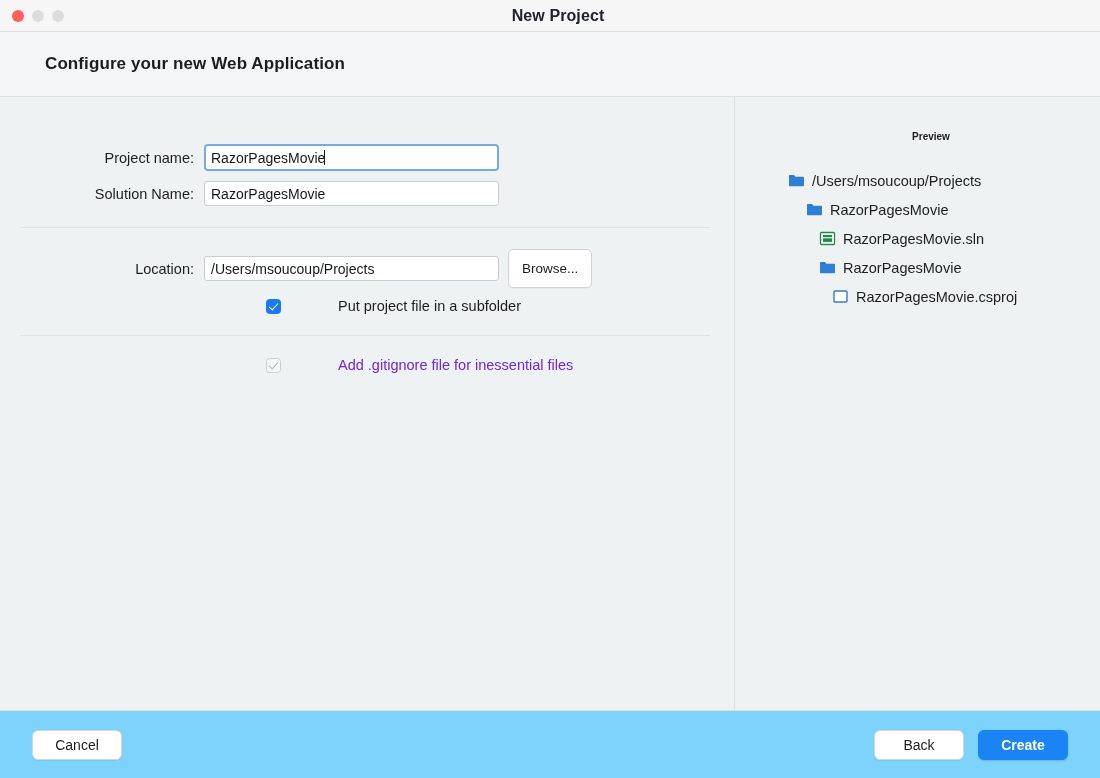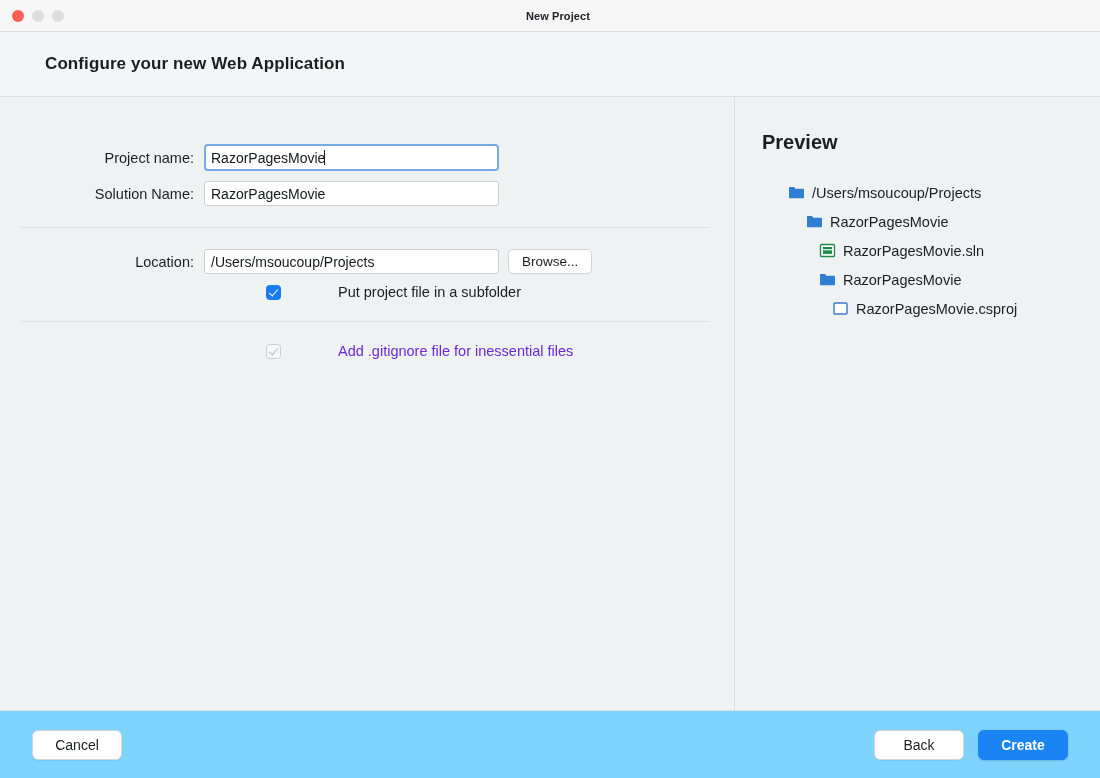--- a/index.html
+++ b/index.html
@@ -47,21 +47,21 @@
     border-radius: 50%;
     display: block;
   }
   .tl-close { background: #ff5f57; }
   .tl-min   { background: #dddddd; }
   .tl-max   { background: #dddddd; }
   .window-title {
     position: absolute;
     left: 16px; right: 0;
     text-align: center;
-    font-size: 11px;
+    font-size: 16px;
     font-weight: 600;
     color: #20232a;
     letter-spacing: 0.1px;
     pointer-events: none;
   }
 
   
   .header {
     height: 65px;
     min-height: 65px;
@@ -152,21 +152,21 @@
     color: #16181a;
     padding: 0 5px;
     display: flex;
     align-items: center;
     overflow: hidden;
     white-space: nowrap;
   }
 
   .browse-btn {
     margin-left: 9px;
-    height: 25px;
+    height: 39px;
     padding: 0 13px;
     font-family: "Liberation Sans", sans-serif;
     font-size: 13.5px;
     color: #1b1d1f;
     background: linear-gradient(180deg, #ffffff 0%, #fefefe 100%);
     border: 1px solid #cfd3d6;
     border-radius: 5px;
     box-shadow: 0 0.5px 0.5px rgba(0,0,0,0.06);
     cursor: default;
   }
@@ -234,24 +234,25 @@
     margin-left: 9px;
     font-size: 14.5px;
     color: #1c1e20;
   }
   .check-label.dim {
     color: #6d28d9;
   }
 
   
   .preview-title {
-    font-size: 20px;
+    font-size: 10px;
     font-weight: bold;
     color: #1b1d1f;
     margin-bottom: 24px;
+    text-align: center;
   }
   .tree-node {
     display: flex;
     align-items: center;
     height: 29px;
     font-size: 14.5px;
     color: #1c1e20;
   }
   .tree-icon {
     width: 17px;

